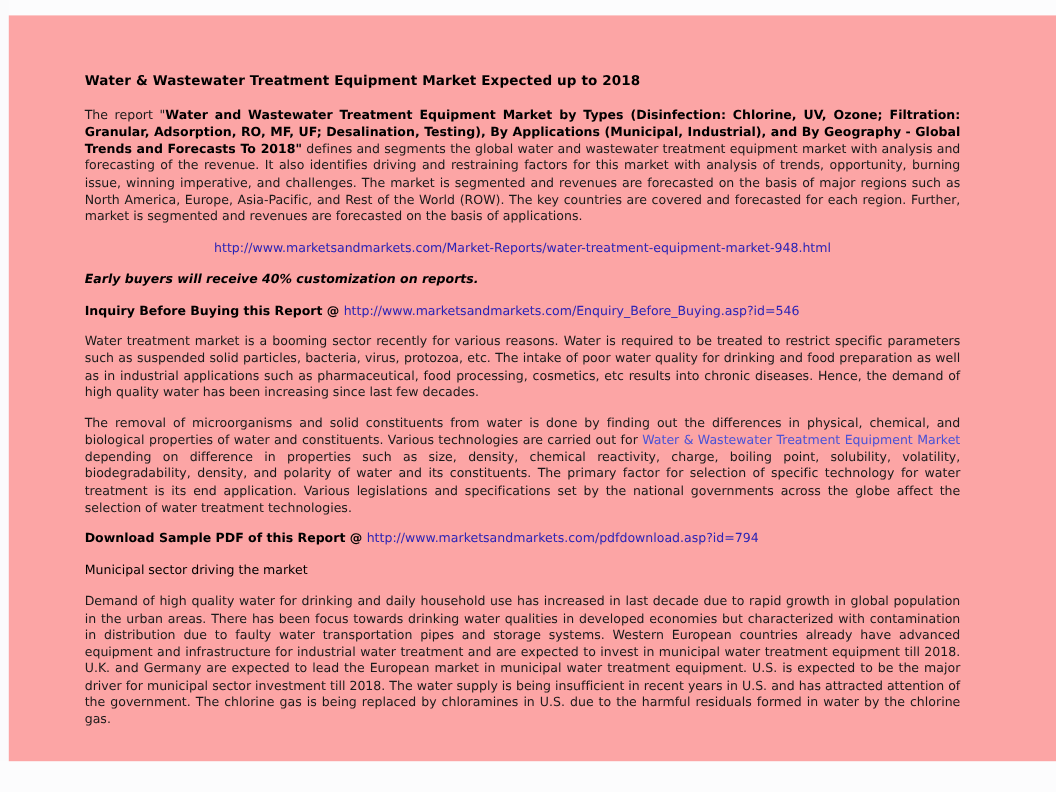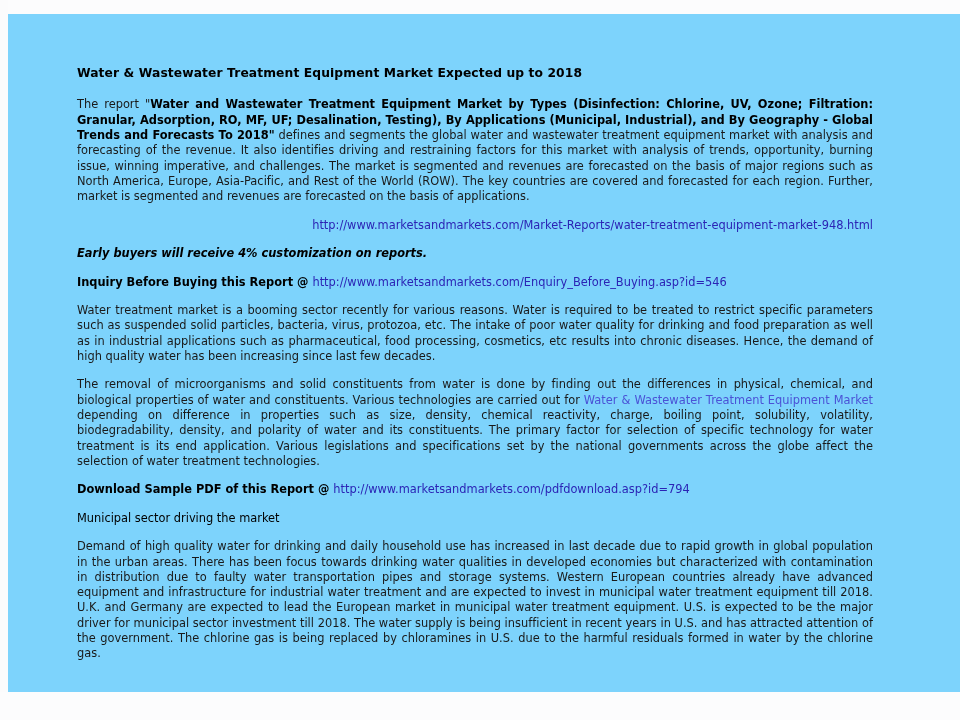--- a/index.html
+++ b/index.html
@@ -12,21 +12,21 @@
     background: #ffffff;
     font-family: "DejaVu Sans", "Liberation Sans", sans-serif;
     overflow: hidden;
   }
   .page {
     position: absolute;
     left: 0;
     top: 0;
     width: 960px;
     height: 720px;
-    background: #7dd3fc;
+    background: #fca5a5;
     overflow: hidden;
   }
   
   .page-edge-top {
     position: absolute;
     left: 0; top: 0;
     width: 960px; height: 14px;
     background: #fcfcfd;
   }
   .page-edge-bottom {
@@ -98,41 +98,41 @@
     font-style: italic;
     color: #000000;
     line-height: 1.345;
     text-align: justify;
     margin: 0 0 1px 0;
   }
   .url-line {
     font-size: 11.4px;
     line-height: 1.38;
     margin: 0 0 13px 0;
-    text-align: right;
+    text-align: center;
   }
 </style>
 </head>
 <body>
 
 <div class="page">
   <div class="page-edge-top"></div>
   <div class="page-edge-left"></div>
   <div class="page-edge-bottom"></div>
 
   <div class="content">
 
     <h1 class="doc-title">Water &amp; Wastewater Treatment Equipment Market Expected up to 2018</h1>
 
     <p class="para"><span>The report "</span><span class="b">Water and Wastewater Treatment Equipment Market by Types (Disinfection: Chlorine, UV, Ozone; Filtration: Granular, Adsorption, RO, MF, UF; Desalination, Testing), By Applications (Municipal, Industrial), and By Geography - Global Trends and Forecasts To 2018</span><span class="b">"</span><span> defines and segments the global water and wastewater treatment equipment market with analysis and forecasting of the revenue. It also identifies driving and restraining factors for this market with analysis of trends, opportunity, burning issue, winning imperative, and challenges. The market is segmented and revenues are forecasted on the basis of major regions such as North America, Europe, Asia-Pacific, and Rest of the World (ROW). The key countries are covered and forecasted for each region. Further, market is segmented and revenues are forecasted on the basis of applications.</span></p>
 
 
     <p class="url-line"><a class="url-link" href="#">http://www.marketsandmarkets.com/Market-Reports/water-treatment-equipment-market-948.html</a></p>
 
-    <p class="blockquote-it" style="margin-bottom:13px;">Early buyers will receive 4% customization on reports.</p>
+    <p class="blockquote-it" style="margin-bottom:13px;">Early buyers will receive 40% customization on reports.</p>
 
     <p class="line"><span class="b">Inquiry Before Buying this Report @ </span><a class="url-link" href="#">http://www.marketsandmarkets.com/Enquiry_Before_Buying.asp?id=546</a></p>
 
 
     <p class="para">Water treatment market is a booming sector recently for various reasons. Water is required to be treated to restrict specific parameters such as suspended solid particles, bacteria, virus, protozoa, etc. The intake of poor water quality for drinking and food preparation as well as in industrial applications such as pharmaceutical, food processing, cosmetics, etc results into chronic diseases. Hence, the demand of high quality water has been increasing since last few decades.</p>
 
     <p class="para"><span>The removal of microorganisms and solid constituents from water is done by finding out the differences in physical, chemical, and biological properties of water and constituents. Various technologies are carried out for </span><a class="inline-link" href="#">Water &amp; Wastewater Treatment Equipment Market</a><span> depending on difference in properties such as size, density, chemical reactivity, charge, boiling point, solubility, volatility, biodegradability, density, and polarity of water and its constituents. The primary factor for selection of specific technology for water treatment is its end application. Various legislations and specifications set by the national governments across the globe affect the selection of water treatment technologies.</span></p>
 
     <p class="line"><span class="b">Download Sample PDF of this Report @ </span><a class="url-link" href="#">http://www.marketsandmarkets.com/pdfdownload.asp?id=794</a></p>
 

